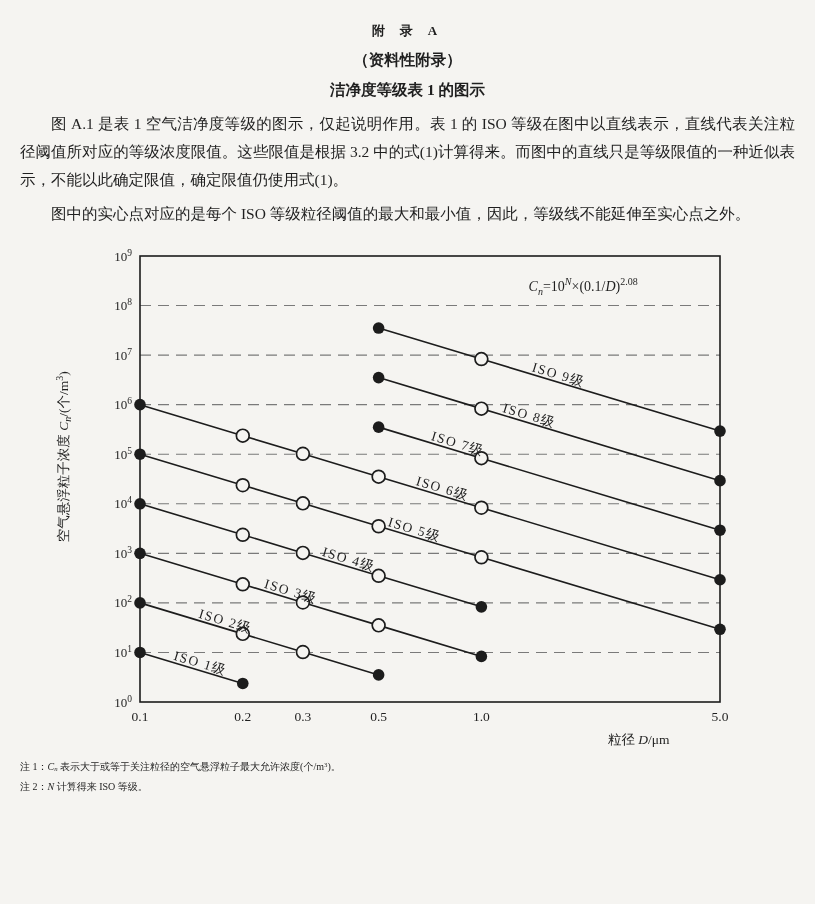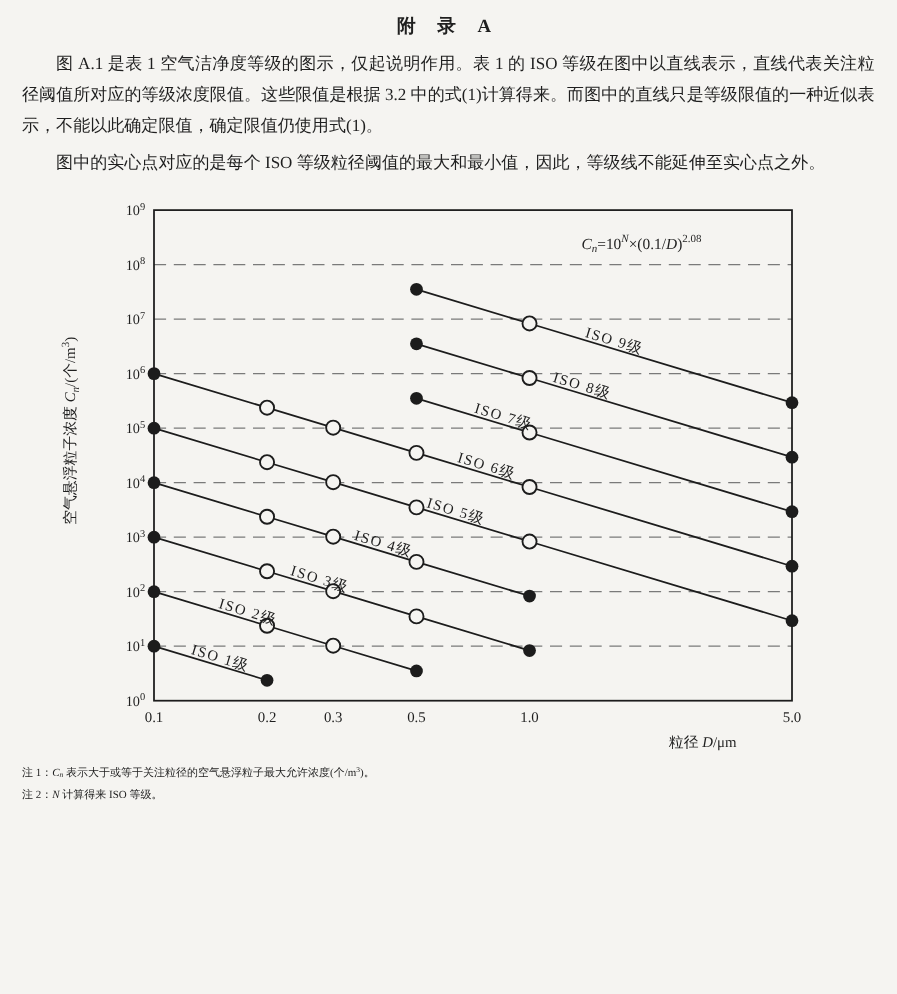--- a/index.html
+++ b/index.html
@@ -3,37 +3,39 @@
 <meta charset="utf-8">
 <style>
   :root{ --paper:#f5f4f1; --ink:#1c1c1c; --text:#1f1f1f; }
   html,body{margin:0;padding:0;background:var(--paper);}
   .page{
     width:815px;height:904px;box-sizing:border-box;
     padding:6px 20px 0 20px;overflow:hidden;
     background:var(--paper);color:var(--text);
     font-family:"Liberation Serif","DejaVu Serif",serif;
   }
-  .h1{text-align:center;font-weight:bold;font-size:17px;letter-spacing:.45em;margin:6px 0 10px 0;}
+  .h1{text-align:center;font-weight:bold;font-size:13px;letter-spacing:.45em;margin:16px 0 10px 0;}
   .h2{text-align:center;font-weight:bold;font-size:15.5px;margin:9px 0;}
   .para{font-size:15.5px;line-height:1.8;text-align:justify;text-indent:2em;margin:6px 0;}
   figure.chart{margin:12px 0 0 28px;padding:0;}
   .note{font-size:10px;line-height:1.85;margin:2px 0;}
   .caption{text-align:center;font-weight:bold;font-size:15.5px;margin:12px 0 0 0;}
   .r-i{font-style:italic;}
   .r-sub{font-size:.68em;vertical-align:-0.22em;font-style:italic;}
   .r-sup{font-size:.68em;vertical-align:0.5em;}
 </style>
 </head>
 <body>
 
 <div class="page">
 
   <div>
     <div class="h1">附 录 A</div>
+    <div class="h2">（资料性附录）</div>
+    <div class="h2">洁净度等级表 1 的图示</div>
   </div>
 
   <p class="para">图 A.1 是表 1 空气洁净度等级的图示，仅起说明作用。表 1 的 ISO 等级在图中以直线表示，直线代表关注粒径阈值所对应的等级浓度限值。这些限值是根据 3.2 中的式(1)计算得来。而图中的直线只是等级限值的一种近似表示，不能以此确定限值，确定限值仍使用式(1)。</p>
   <p class="para">图中的实心点对应的是每个 ISO 等级粒径阈值的最大和最小值，因此，等级线不能延伸至实心点之外。</p>
 
   <figure class="chart">
     <svg width="730" height="512" viewBox="0 0 730 512" style="font-family:'Liberation Serif','DejaVu Serif',serif;">
         <line x1="92" y1="412.44444444444446" x2="672" y2="412.44444444444446" stroke="#7a7a7a" stroke-width="1.1" stroke-dasharray="11 7"></line>
         <line x1="92" y1="362.8888888888889" x2="672" y2="362.8888888888889" stroke="#7a7a7a" stroke-width="1.1" stroke-dasharray="11 7"></line>
         <line x1="92" y1="313.33333333333337" x2="672" y2="313.33333333333337" stroke="#7a7a7a" stroke-width="1.1" stroke-dasharray="11 7"></line>

